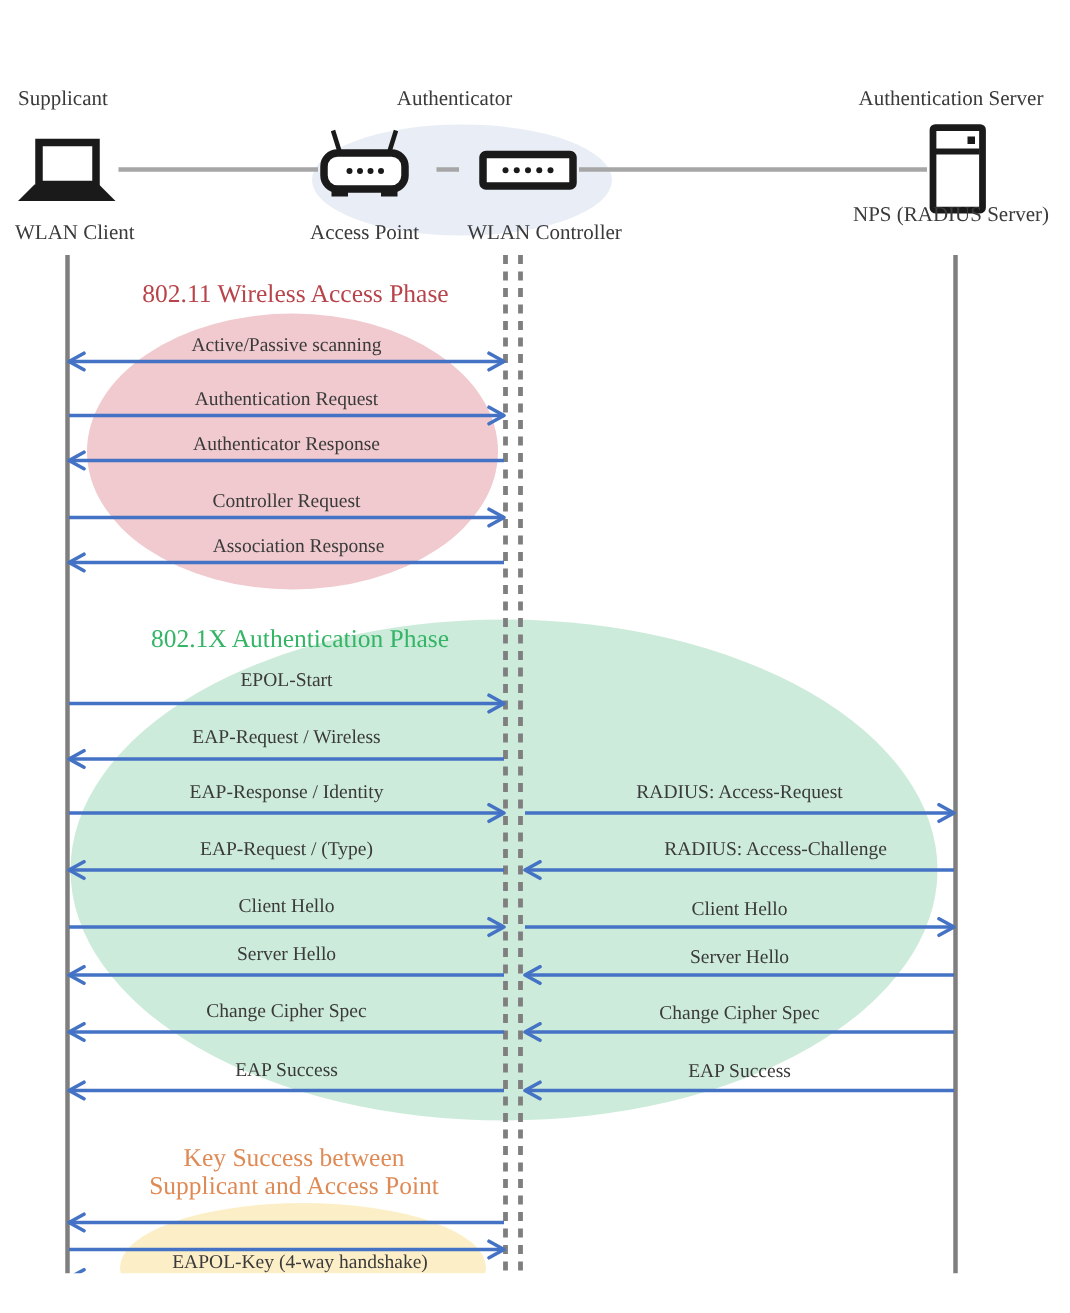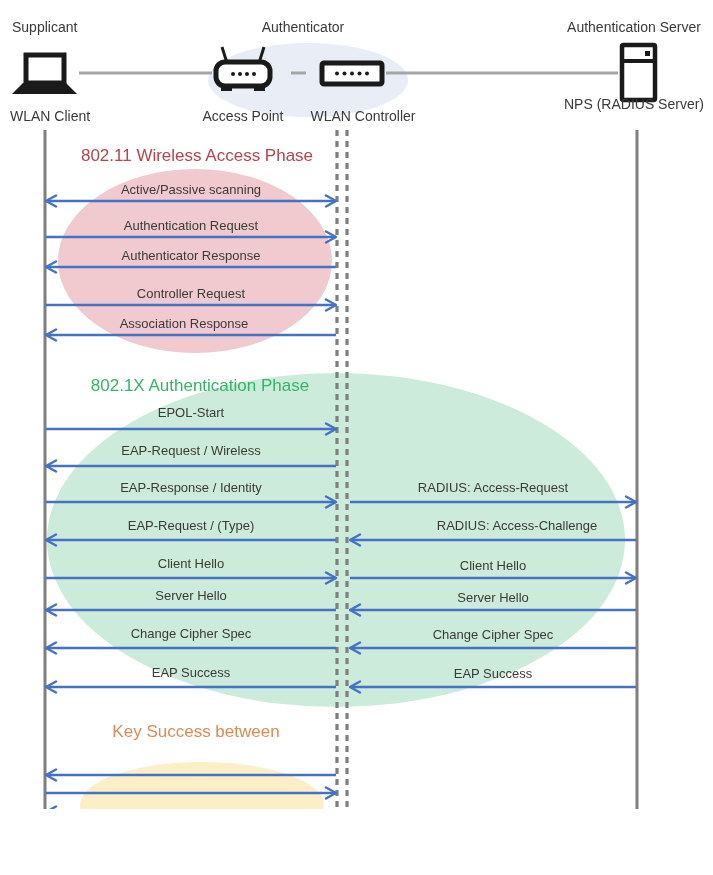--- a/index.html
+++ b/index.html
@@ -1,18 +1,18 @@
 <!DOCTYPE html>
 <html style="--arrow: #4472C4; --lifeline: #7F7F7F; --connector: #A6A6A6; --text_dark: #3A3A3A; --icon: #1A1A1A; --phase1_title: #B8434A; --phase1_fill: #F0CACE; --phase2_title: #34B566; --phase2_fill: #CDEBDB; --phase3_title: #DF8A55; --phase3_fill: #FCEFC8; --hub_fill: #E9EDF6;"><head>
 <meta charset="utf-8">
 <style>
   html,body{margin:0;padding:0;background:#fff;}
   .canvas{
     position:relative;width:713px;height:809px;background:#fff;overflow:hidden;
-    font-family:Liberation Sans, sans-serif;color:var(--text_dark,#3a3a3a);
+    font-family:Liberation Serif, serif;color:var(--text_dark,#3a3a3a);margin-top:40px;
   }
   .canvas svg{position:absolute;left:0;top:0;}
   .lbl{position:absolute;transform:translateX(-50%);white-space:nowrap;
        font-size:13px;line-height:1.15;color:var(--text_dark,#3a3a3a);}
   .lbl-l{position:absolute;white-space:nowrap;font-size:14px;color:var(--text_dark,#3a3a3a);}
   .entity{font-size:14px;}
   .heading{font-size:17px;}
   .t-p1{color:var(--phase1_title,#b8434a);}
   .t-p2{color:var(--phase2_title,#34b566);}
   .t-p3{color:var(--phase3_title,#df8a55);}
@@ -121,34 +121,36 @@
   <div class="lbl-l entity" style="left:10px;top:108px;">WLAN Client</div>
   <div class="lbl entity" style="left:243px;top:108px;">Access Point</div>
   <div class="lbl entity" style="left:363px;top:108px;">WLAN Controller</div>
   <div class="lbl entity" style="left:634px;top:96px;">NPS (RADIUS Server)</div>
 
   <div class="lbl heading t-p1" style="left:197px;top:146px;">802.11 Wireless Access Phase</div>
   <div class="lbl" style="left:191px;top:183px;">Active/Passive scanning</div>
   <div class="lbl" style="left:191px;top:219px;">Authentication Request</div>
   <div class="lbl" style="left:191px;top:249px;">Authenticator Response</div>
   <div class="lbl" style="left:191px;top:287px;">Controller Request</div>
-  <div class="lbl" style="left:184px;top:317px;">Association Response</div>
+  <div class="lbl" style="left:199px;top:317px;">Association Response</div>
 
   <div class="lbl heading t-p2" style="left:200px;top:376px;">802.1X Authentication Phase</div>
   <div class="lbl" style="left:191px;top:406px;">EPOL-Start</div>
   <div class="lbl" style="left:191px;top:444px;">EAP-Request / Wireless</div>
   <div class="lbl" style="left:191px;top:481px;">EAP-Response / Identity</div>
   <div class="lbl" style="left:191px;top:519px;">EAP-Request / (Type)</div>
   <div class="lbl" style="left:191px;top:557px;">Client Hello</div>
   <div class="lbl" style="left:191px;top:589px;">Server Hello</div>
   <div class="lbl" style="left:191px;top:627px;">Change Cipher Spec</div>
   <div class="lbl" style="left:191px;top:666px;">EAP Success</div>
 
   <div class="lbl" style="left:493px;top:481px;">RADIUS: Access-Request</div>
   <div class="lbl" style="left:493px;top:519px;padding-left:48px;">RADIUS: Access-Challenge</div>
   <div class="lbl" style="left:493px;top:559px;">Client Hello</div>
   <div class="lbl" style="left:493px;top:591px;">Server Hello</div>
   <div class="lbl" style="left:493px;top:628px;">Change Cipher Spec</div>
   <div class="lbl" style="left:493px;top:667px;">EAP Success</div>
 
   <div class="lbl heading t-p3" style="left:196px;top:722px;">Key Success between</div>
+  <div class="lbl heading t-p3" style="left:196px;top:741px;">Supplicant and Access Point</div>
+  <div class="lbl" style="left:200px;top:794px;">EAPOL-Key (4-way handshake)</div>
 
 </div>
 
 </body></html>

